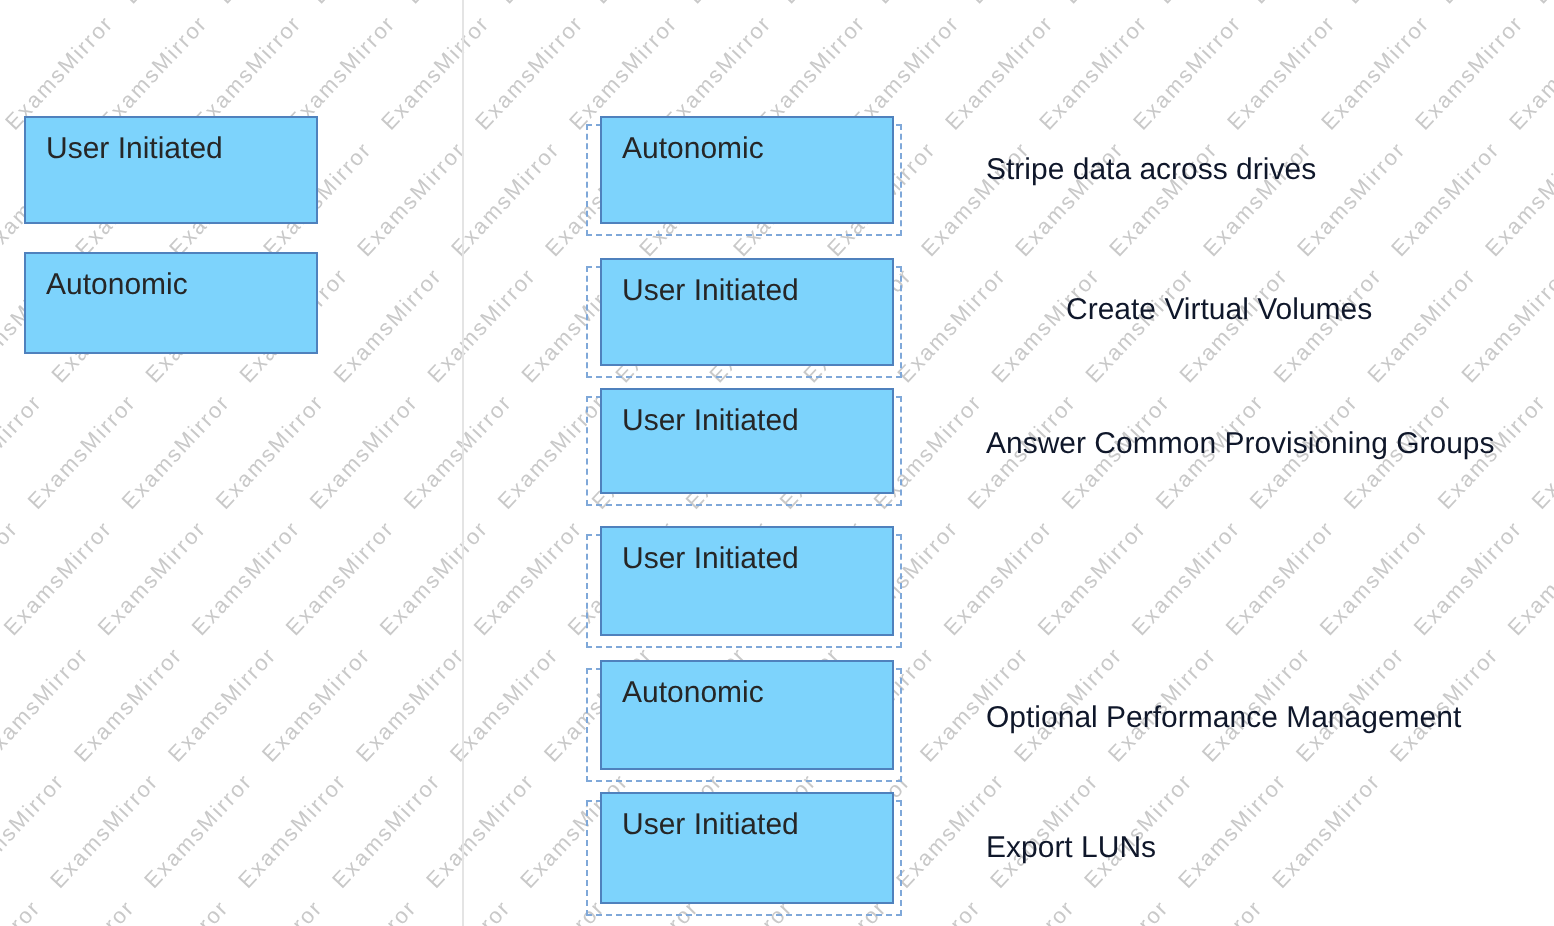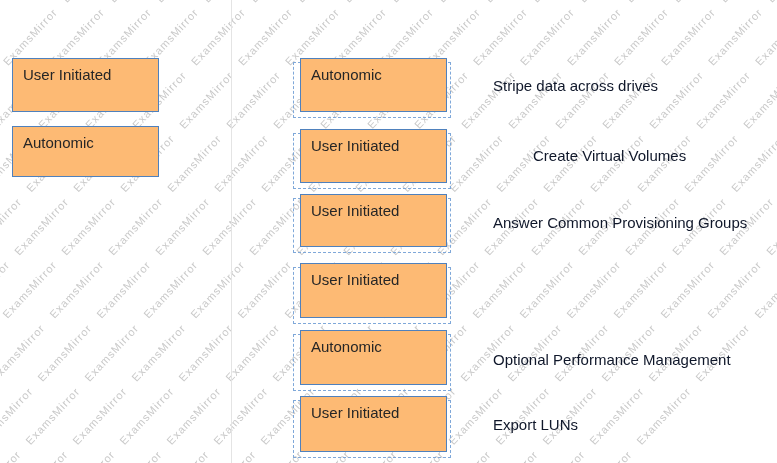--- a/index.html
+++ b/index.html
@@ -14,21 +14,21 @@
     transform:rotate(-47deg);
     color:var(--wm,#c9c9c9);font-size:11px;letter-spacing:1px;word-spacing:9px;
     user-select:none;
   }
   .divider{position:absolute;top:0;bottom:0;width:1px;background:var(--divider,#e4e4e4);}
   .title{
     position:absolute;margin:0;text-align:center;
     font-size:17px;font-weight:bold;color:#101010;letter-spacing:.2px;
   }
   .box{
-    position:absolute;width:147px;background:#fdba74;
+    position:absolute;width:147px;background:#7dd3fc;
     border:1.5px solid var(--accent,#4f81bd);box-sizing:border-box;
   }
   .box .box-label{
     display:block;padding:7px 6px 0 10px;font-size:15px;color:#262626;white-space:nowrap;
   }
   .slot-dashed{
     position:absolute;width:158px;box-sizing:border-box;background:transparent;
     border:1px dashed var(--dash,#7fa8d9);
   }
   .desc{

